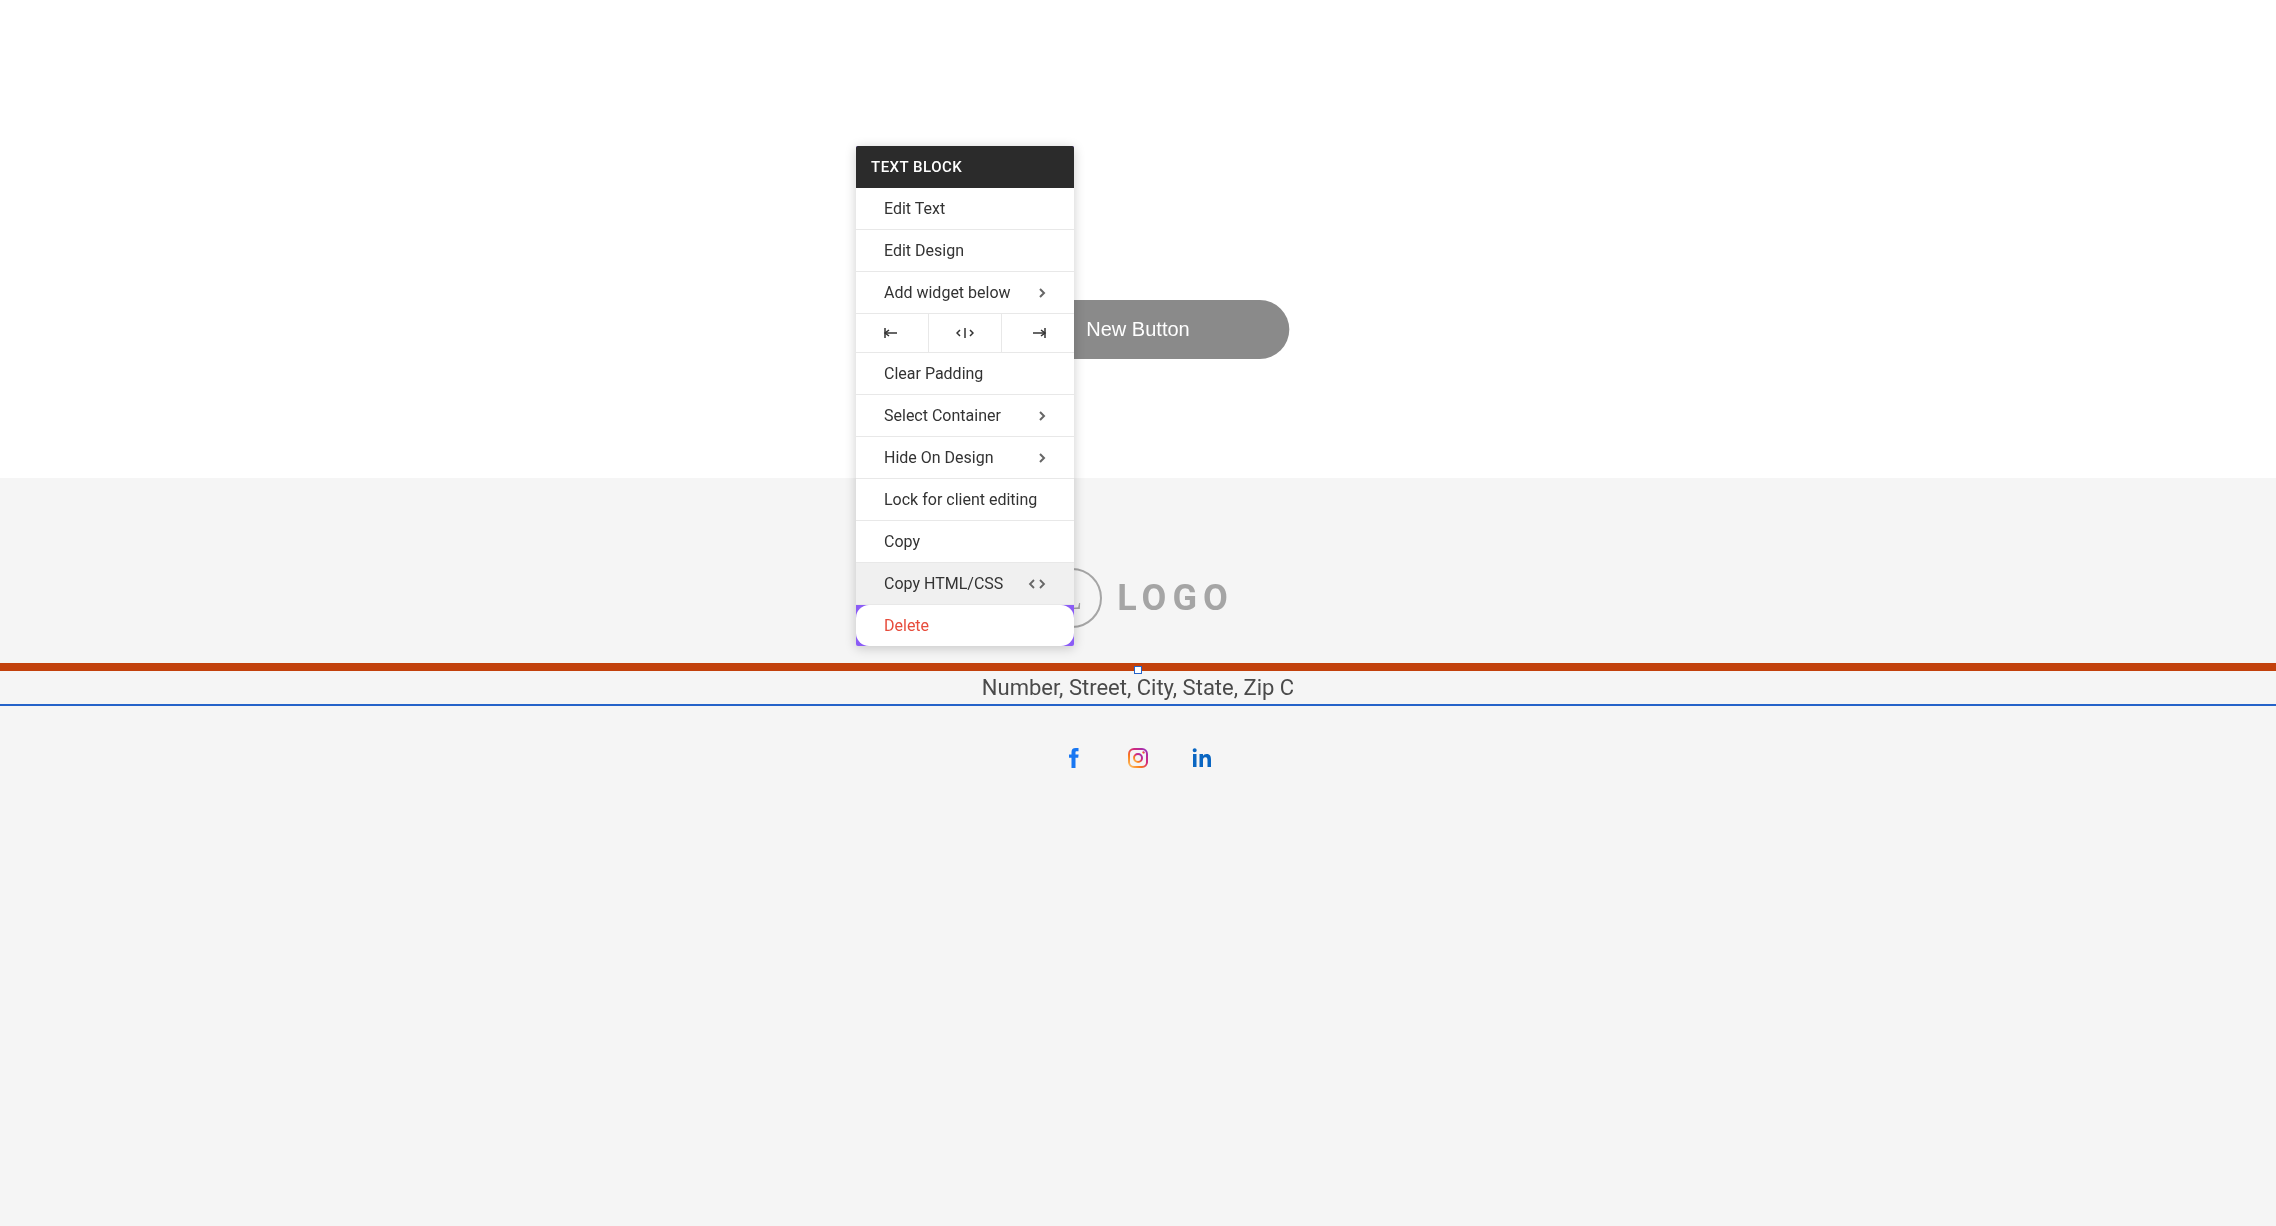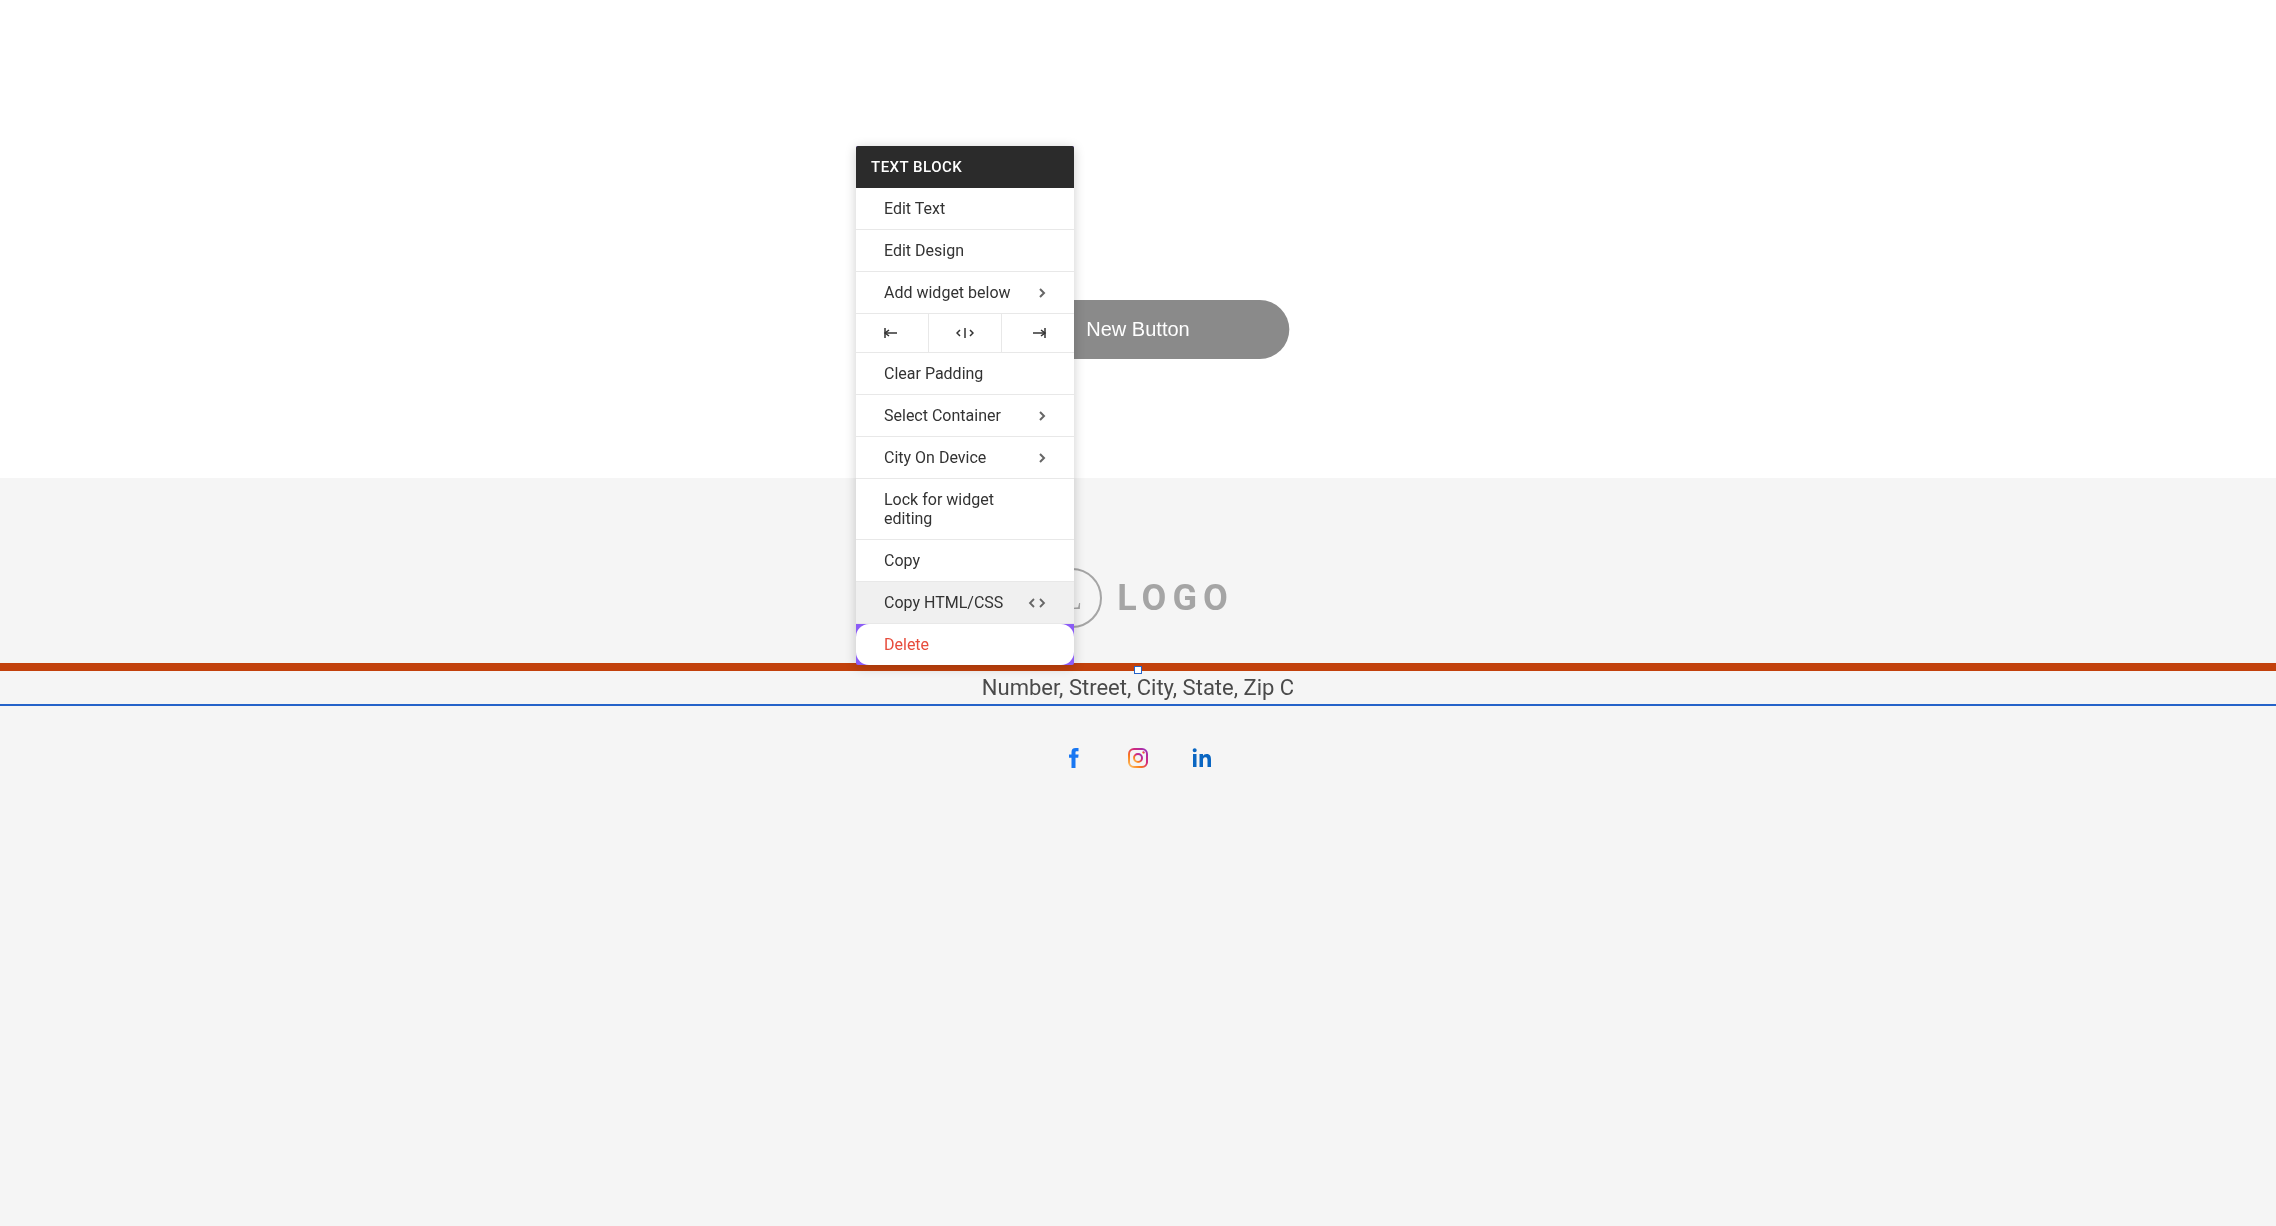--- a/index.html
+++ b/index.html
@@ -298,28 +298,28 @@
   </div>
 
   <div class="context-menu-item">
     <span>Select Container</span>
     <svg class="chevron-icon" viewBox="0 0 8 12" fill="none" stroke="#666" stroke-width="2">
         <path d="M2 2l4 4-4 4"></path>
       </svg>
   </div>
 
   <div class="context-menu-item">
-    <span>City On Device</span>
+    <span>Hide On Design</span>
     <svg class="chevron-icon" viewBox="0 0 8 12" fill="none" stroke="#666" stroke-width="2">
         <path d="M2 2l4 4-4 4"></path>
       </svg>
   </div>
 
   <div class="context-menu-item">
-    <span>Lock for widget editing</span>
+    <span>Lock for client editing</span>
   </div>
 
   <div class="context-menu-item">
     <span>Copy</span>
   </div>
 
   <div class="context-menu-item highlighted">
     <span>Copy HTML/CSS</span>
     <svg class="code-icon" viewBox="0 0 18 14" fill="none" stroke="#666" stroke-width="1.8">
         <path d="M6 3L2 7l4 4M12 3l4 4-4 4"></path>

